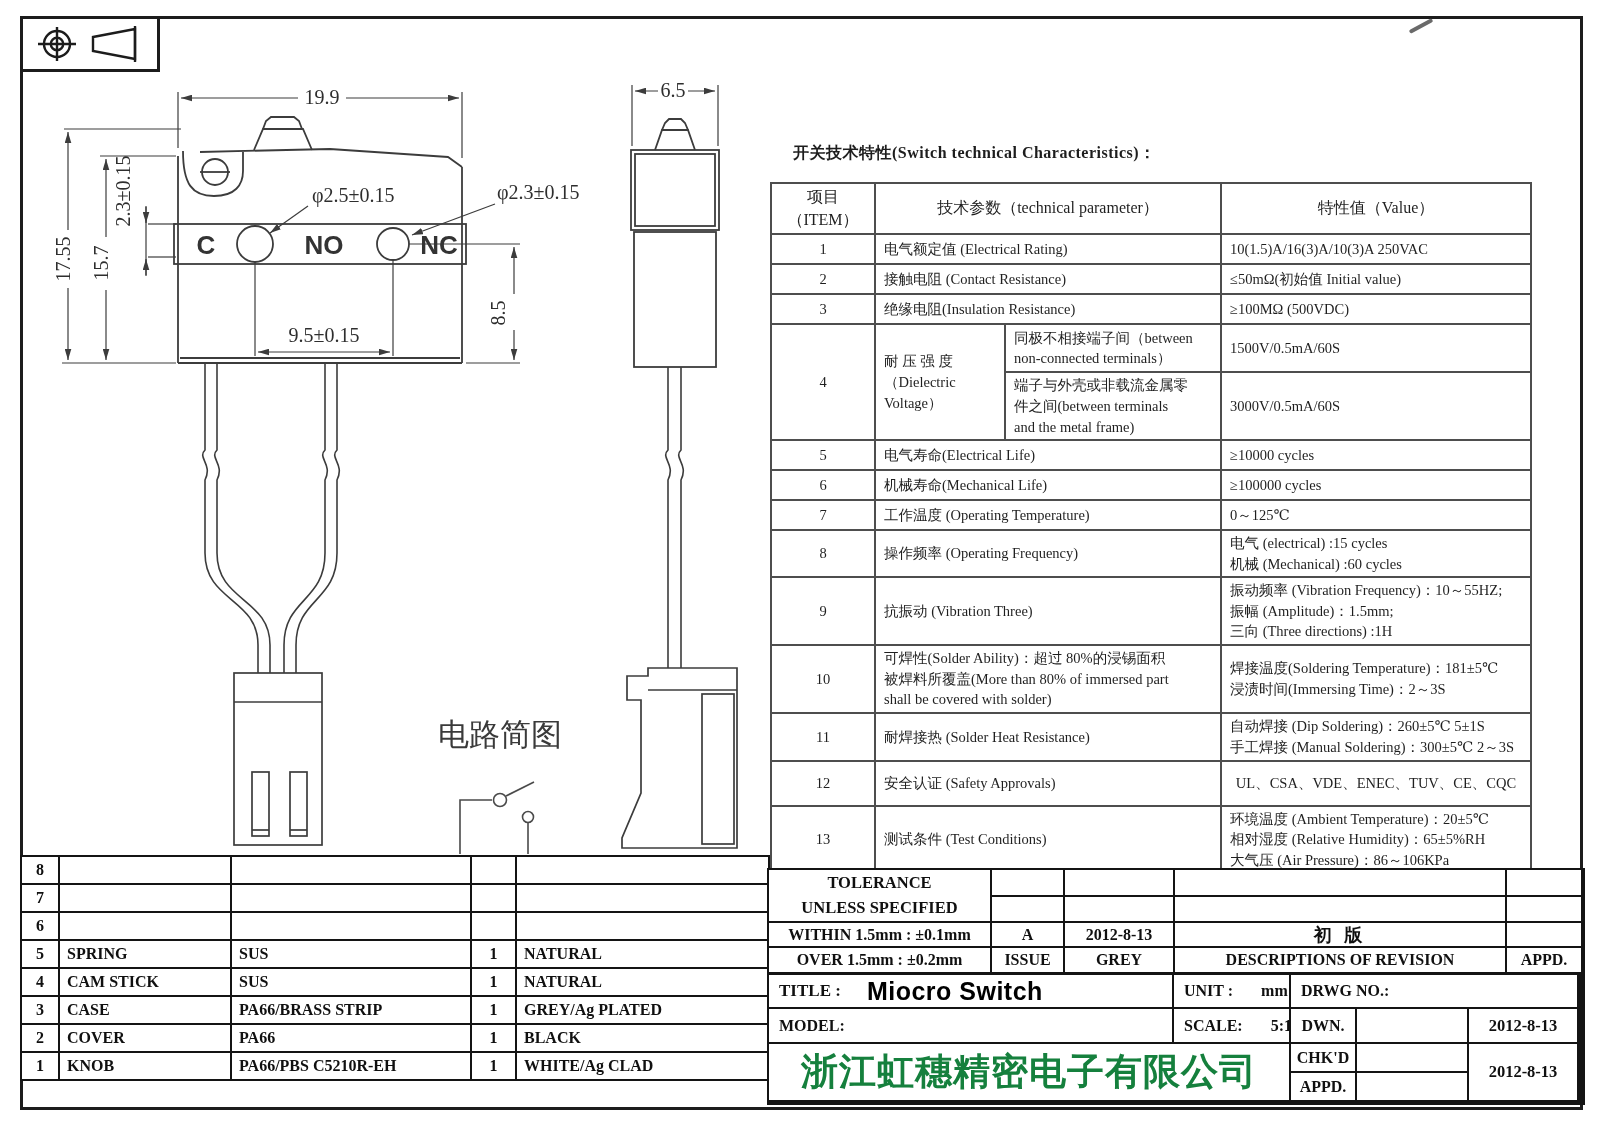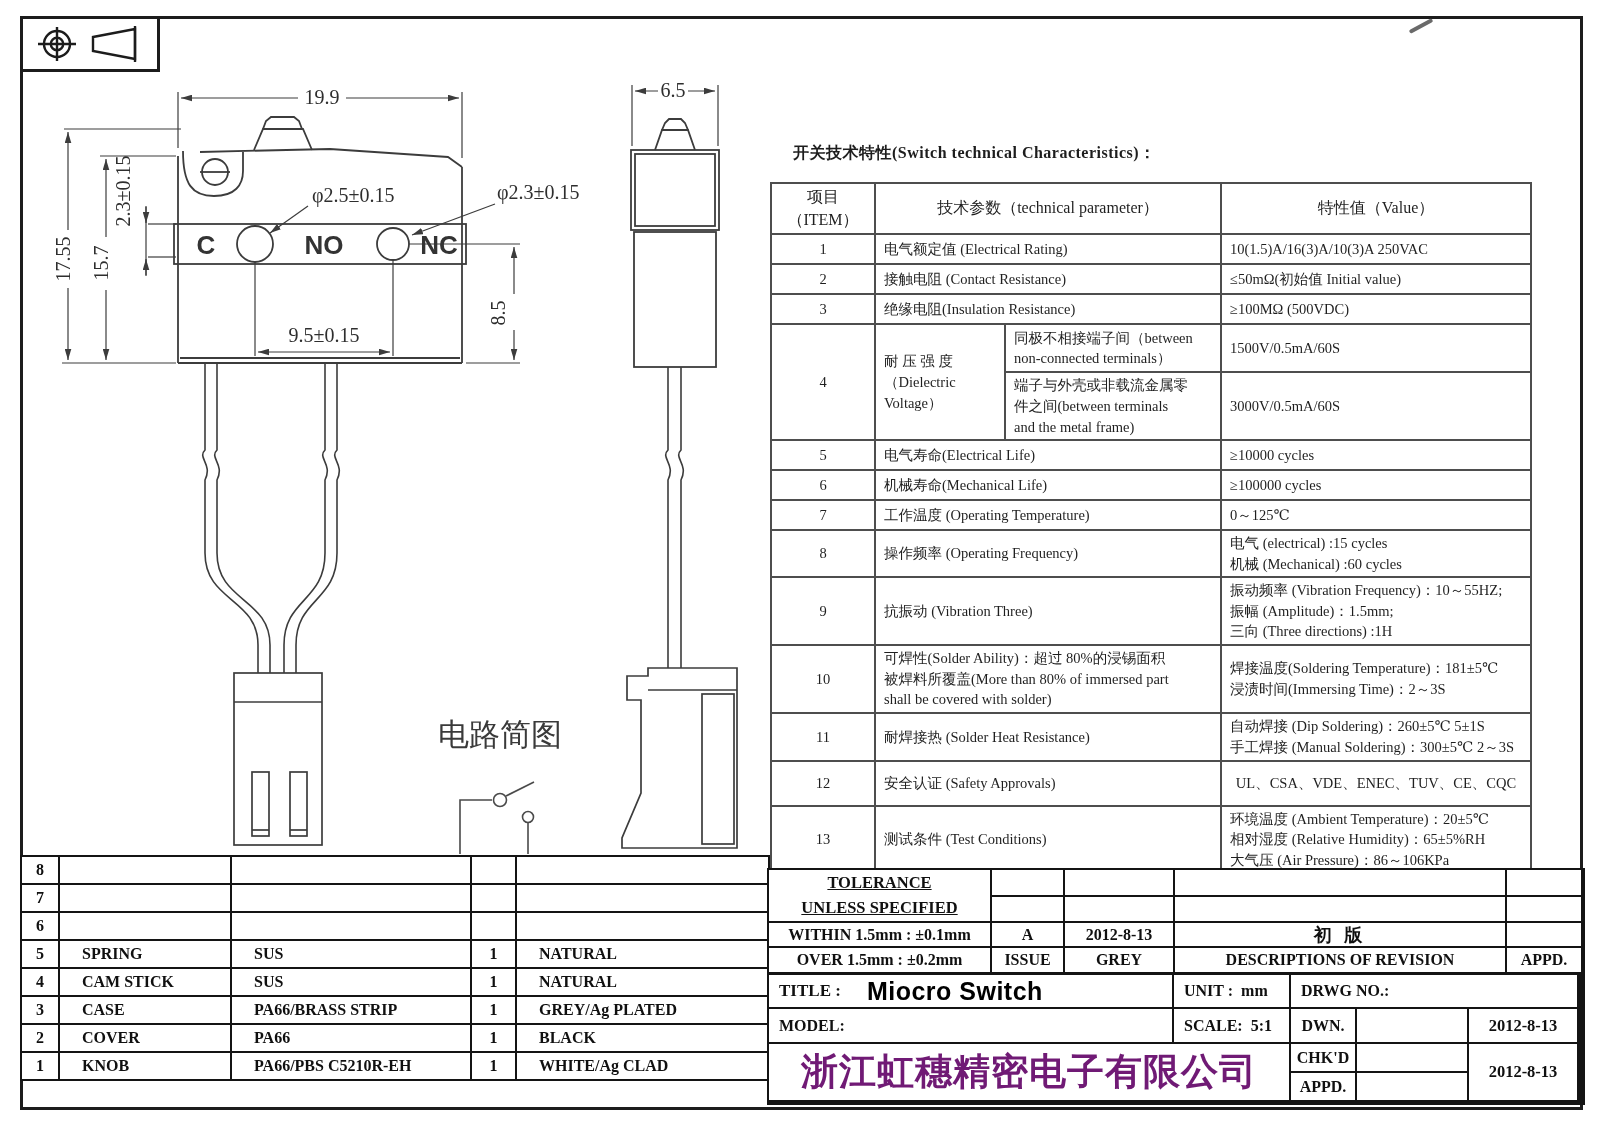--- a/index.html
+++ b/index.html
@@ -15,41 +15,41 @@
   
   .tech-title{position:absolute;left:793px;top:143px;font-size:16px;font-weight:600;z-index:2;letter-spacing:.5px;}
   .tech-table{position:absolute;left:770px;top:182px;width:760px;border-collapse:collapse;table-layout:fixed;z-index:2;background:#fff;}
   .tech-table td{border:2px solid #4e4e4e;font-size:14.5px;line-height:1.42;padding:2px 8px;
                  color:#1f1f1f;white-space:pre-line;vertical-align:middle;}
   .tech-table td.c{text-align:center;}
   .tech-table td.hd{font-size:16px;text-align:center;font-weight:500;}
 
   
   .parts-table{position:absolute;left:20px;top:855px;width:748px;border-collapse:collapse;table-layout:fixed;z-index:2;background:#fff;}
-  .parts-table td{border:2.5px solid #141414;font-weight:700;font-size:16px;padding:0 22px;color:#101010;}
+  .parts-table td{border:2.5px solid #141414;font-weight:700;font-size:16px;padding:0 7px;color:#101010;}
   .parts-table td.c{text-align:center;padding:0 2px;}
 
   
   .rev-grid{position:absolute;left:767px;top:868px;width:818px;height:107px;z-index:2;
             display:grid;box-sizing:border-box;border:2.5px solid #141414;background:#141414;gap:2px;
             grid-template-columns:221px 71px 108px 330px 74px;grid-template-rows:25px 24px 23px 24px;}
   .tb-grid{position:absolute;left:767px;top:973px;width:818px;height:132px;z-index:2;
            display:grid;box-sizing:border-box;border:2.5px solid #141414;background:#141414;gap:2px;
            grid-template-columns:403px 115px 64px 110px 108px;grid-template-rows:32px 33px 27px 27px;}
   .cell{background:#fff;display:flex;align-items:center;justify-content:center;
         font-weight:700;font-size:16px;color:#101010;overflow:hidden;}
   .cell.left{justify-content:flex-start;padding-left:10px;}
-  .tol-cell{flex-direction:column;line-height:1.5;font-size:16.5px;text-decoration:underline;}
+  .tol-cell{flex-direction:column;line-height:1.5;font-size:16.5px;}
   .rev-desc{font-size:18px;letter-spacing:4px;}
   .title-label{font-size:17px;}
   .title-value{font-family:"Liberation Sans","DejaVu Sans",sans-serif;font-size:25px;font-weight:700;
                margin-left:26px;letter-spacing:.5px;color:#000;}
-  .unit-value{margin-left:8px;}
+  .unit-value{margin-left:28px;}
   .company-cell{font-family:Liberation Serif, serif;font-size:37px;font-weight:900;
-                letter-spacing:1px;color:#701a75;}
+                letter-spacing:1px;color:#15803d;}
   .date-cell{font-size:16.5px;}
 </style>
 </head>
 <body>
 
 <div class="sheet">
   <div class="frame"></div>
   <div class="artifact"></div>
 
   <div class="corner-box">

